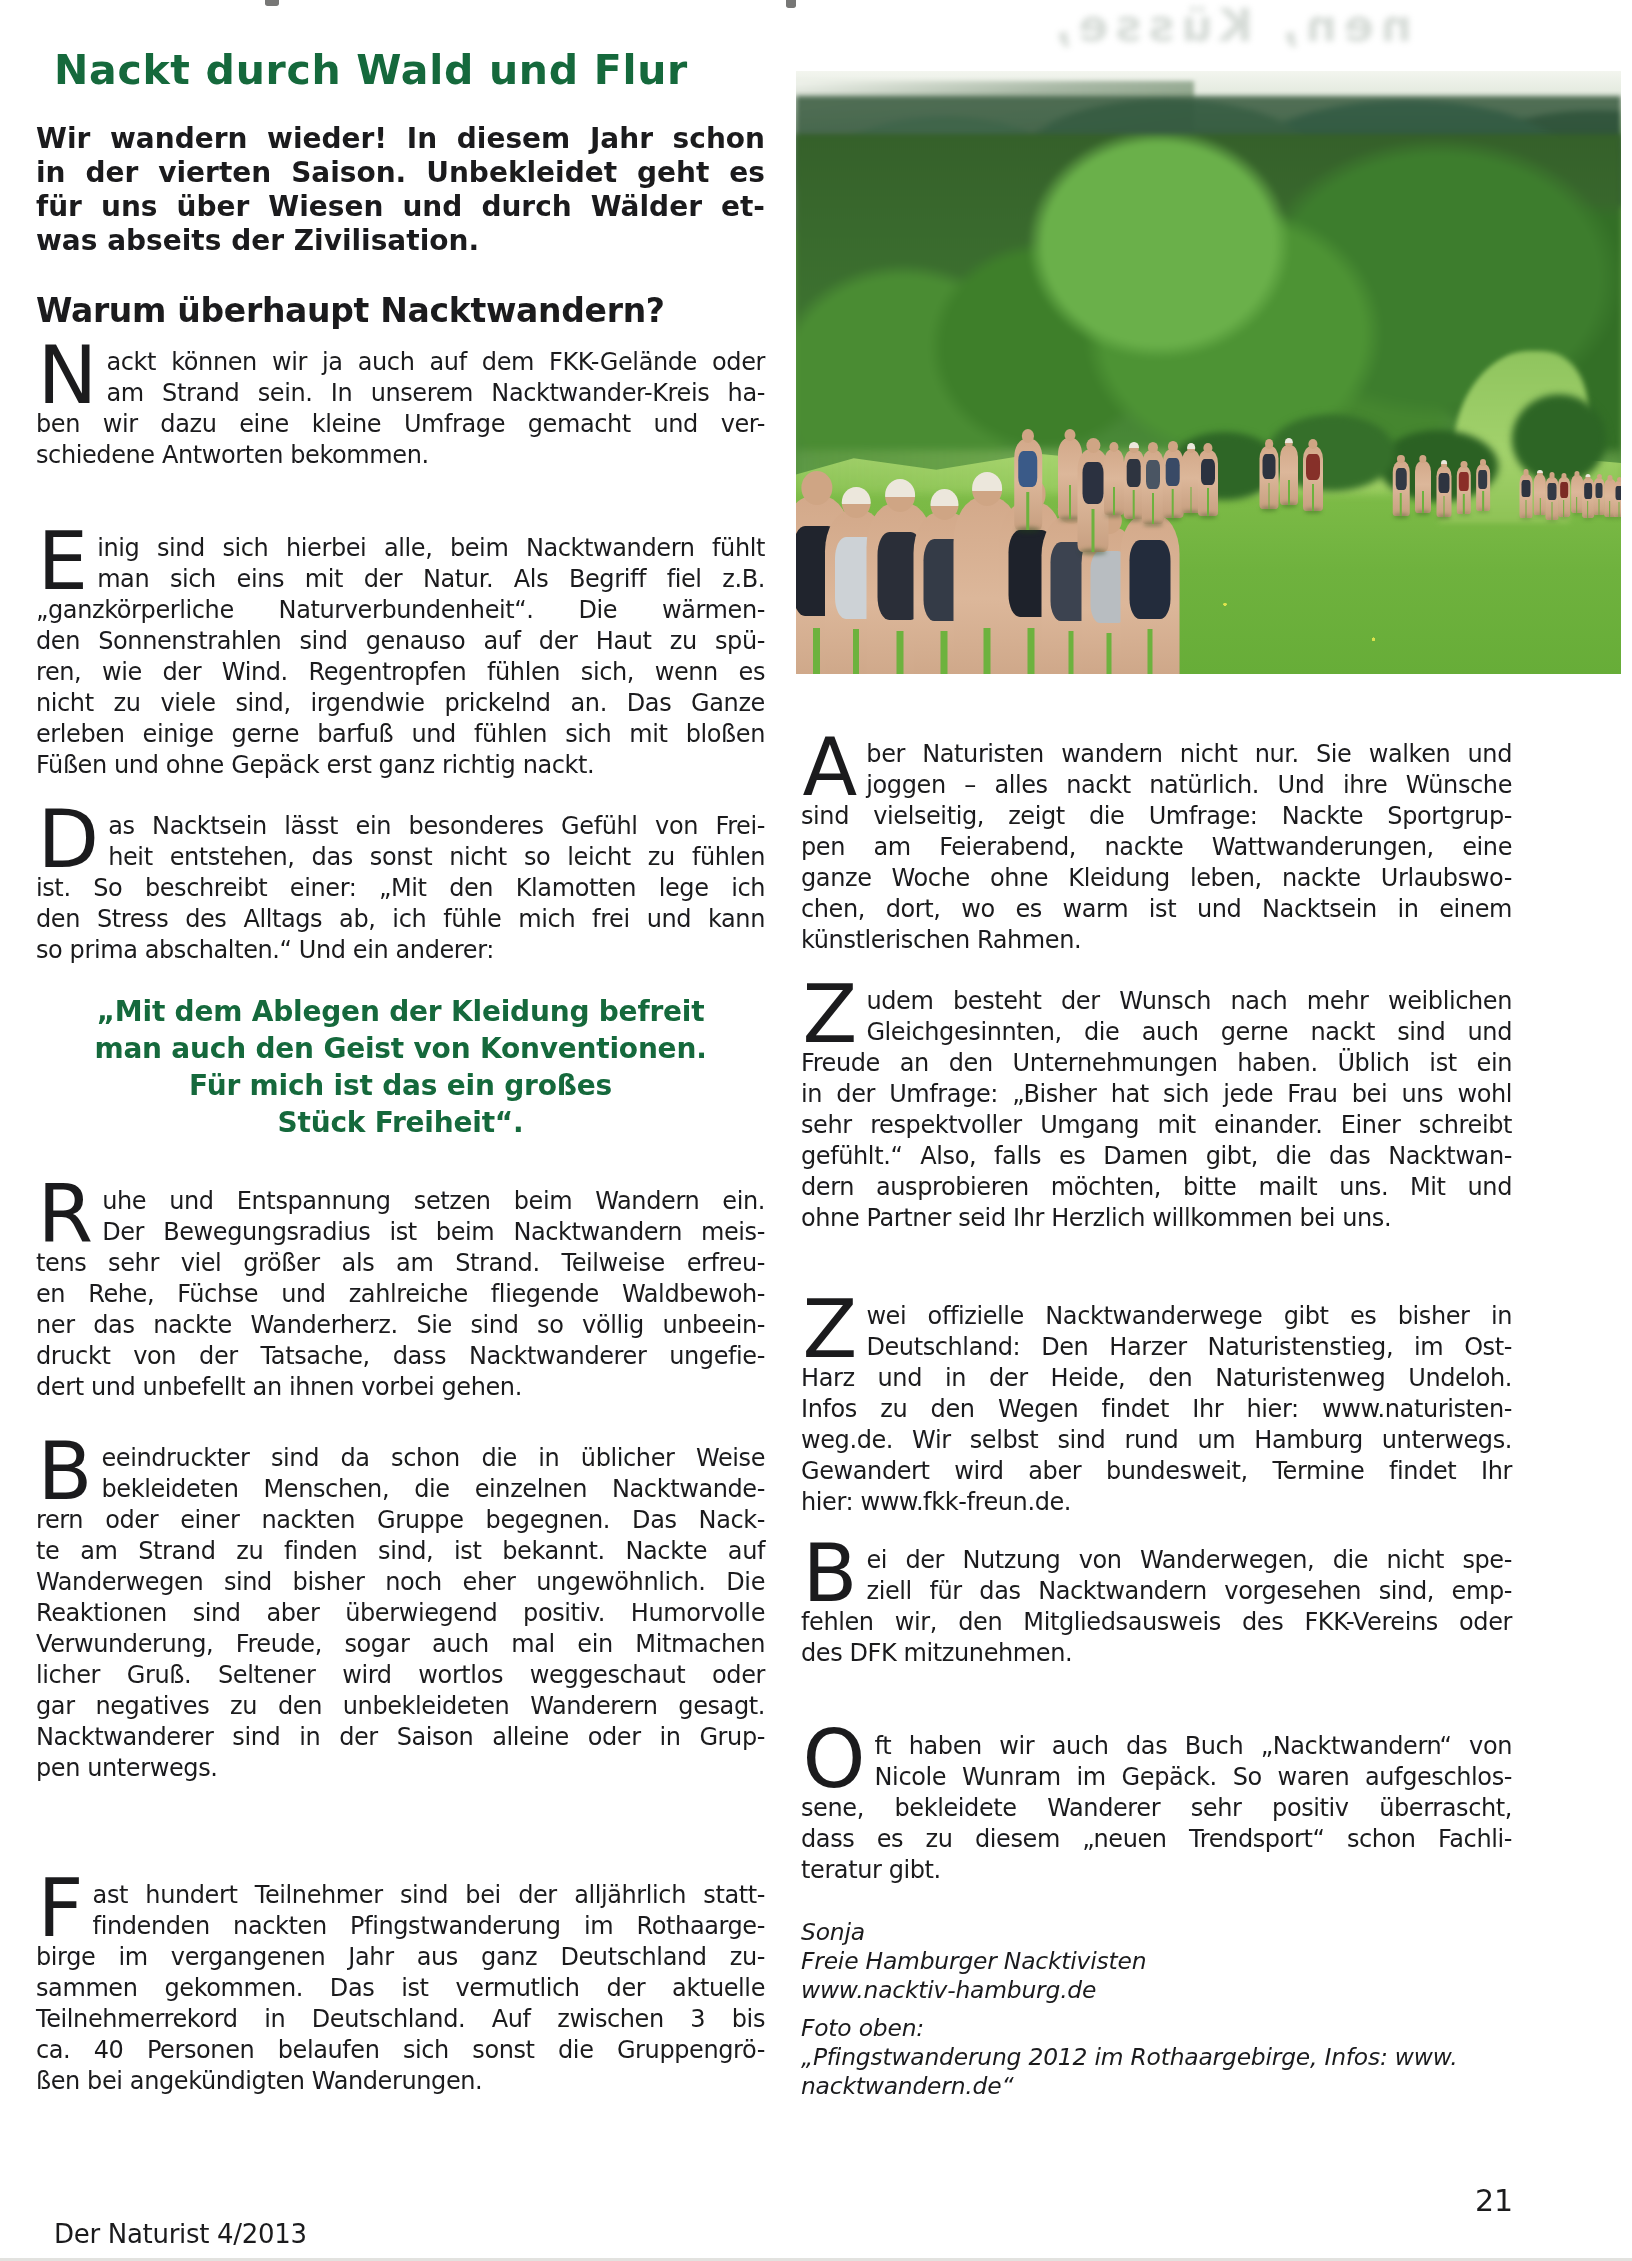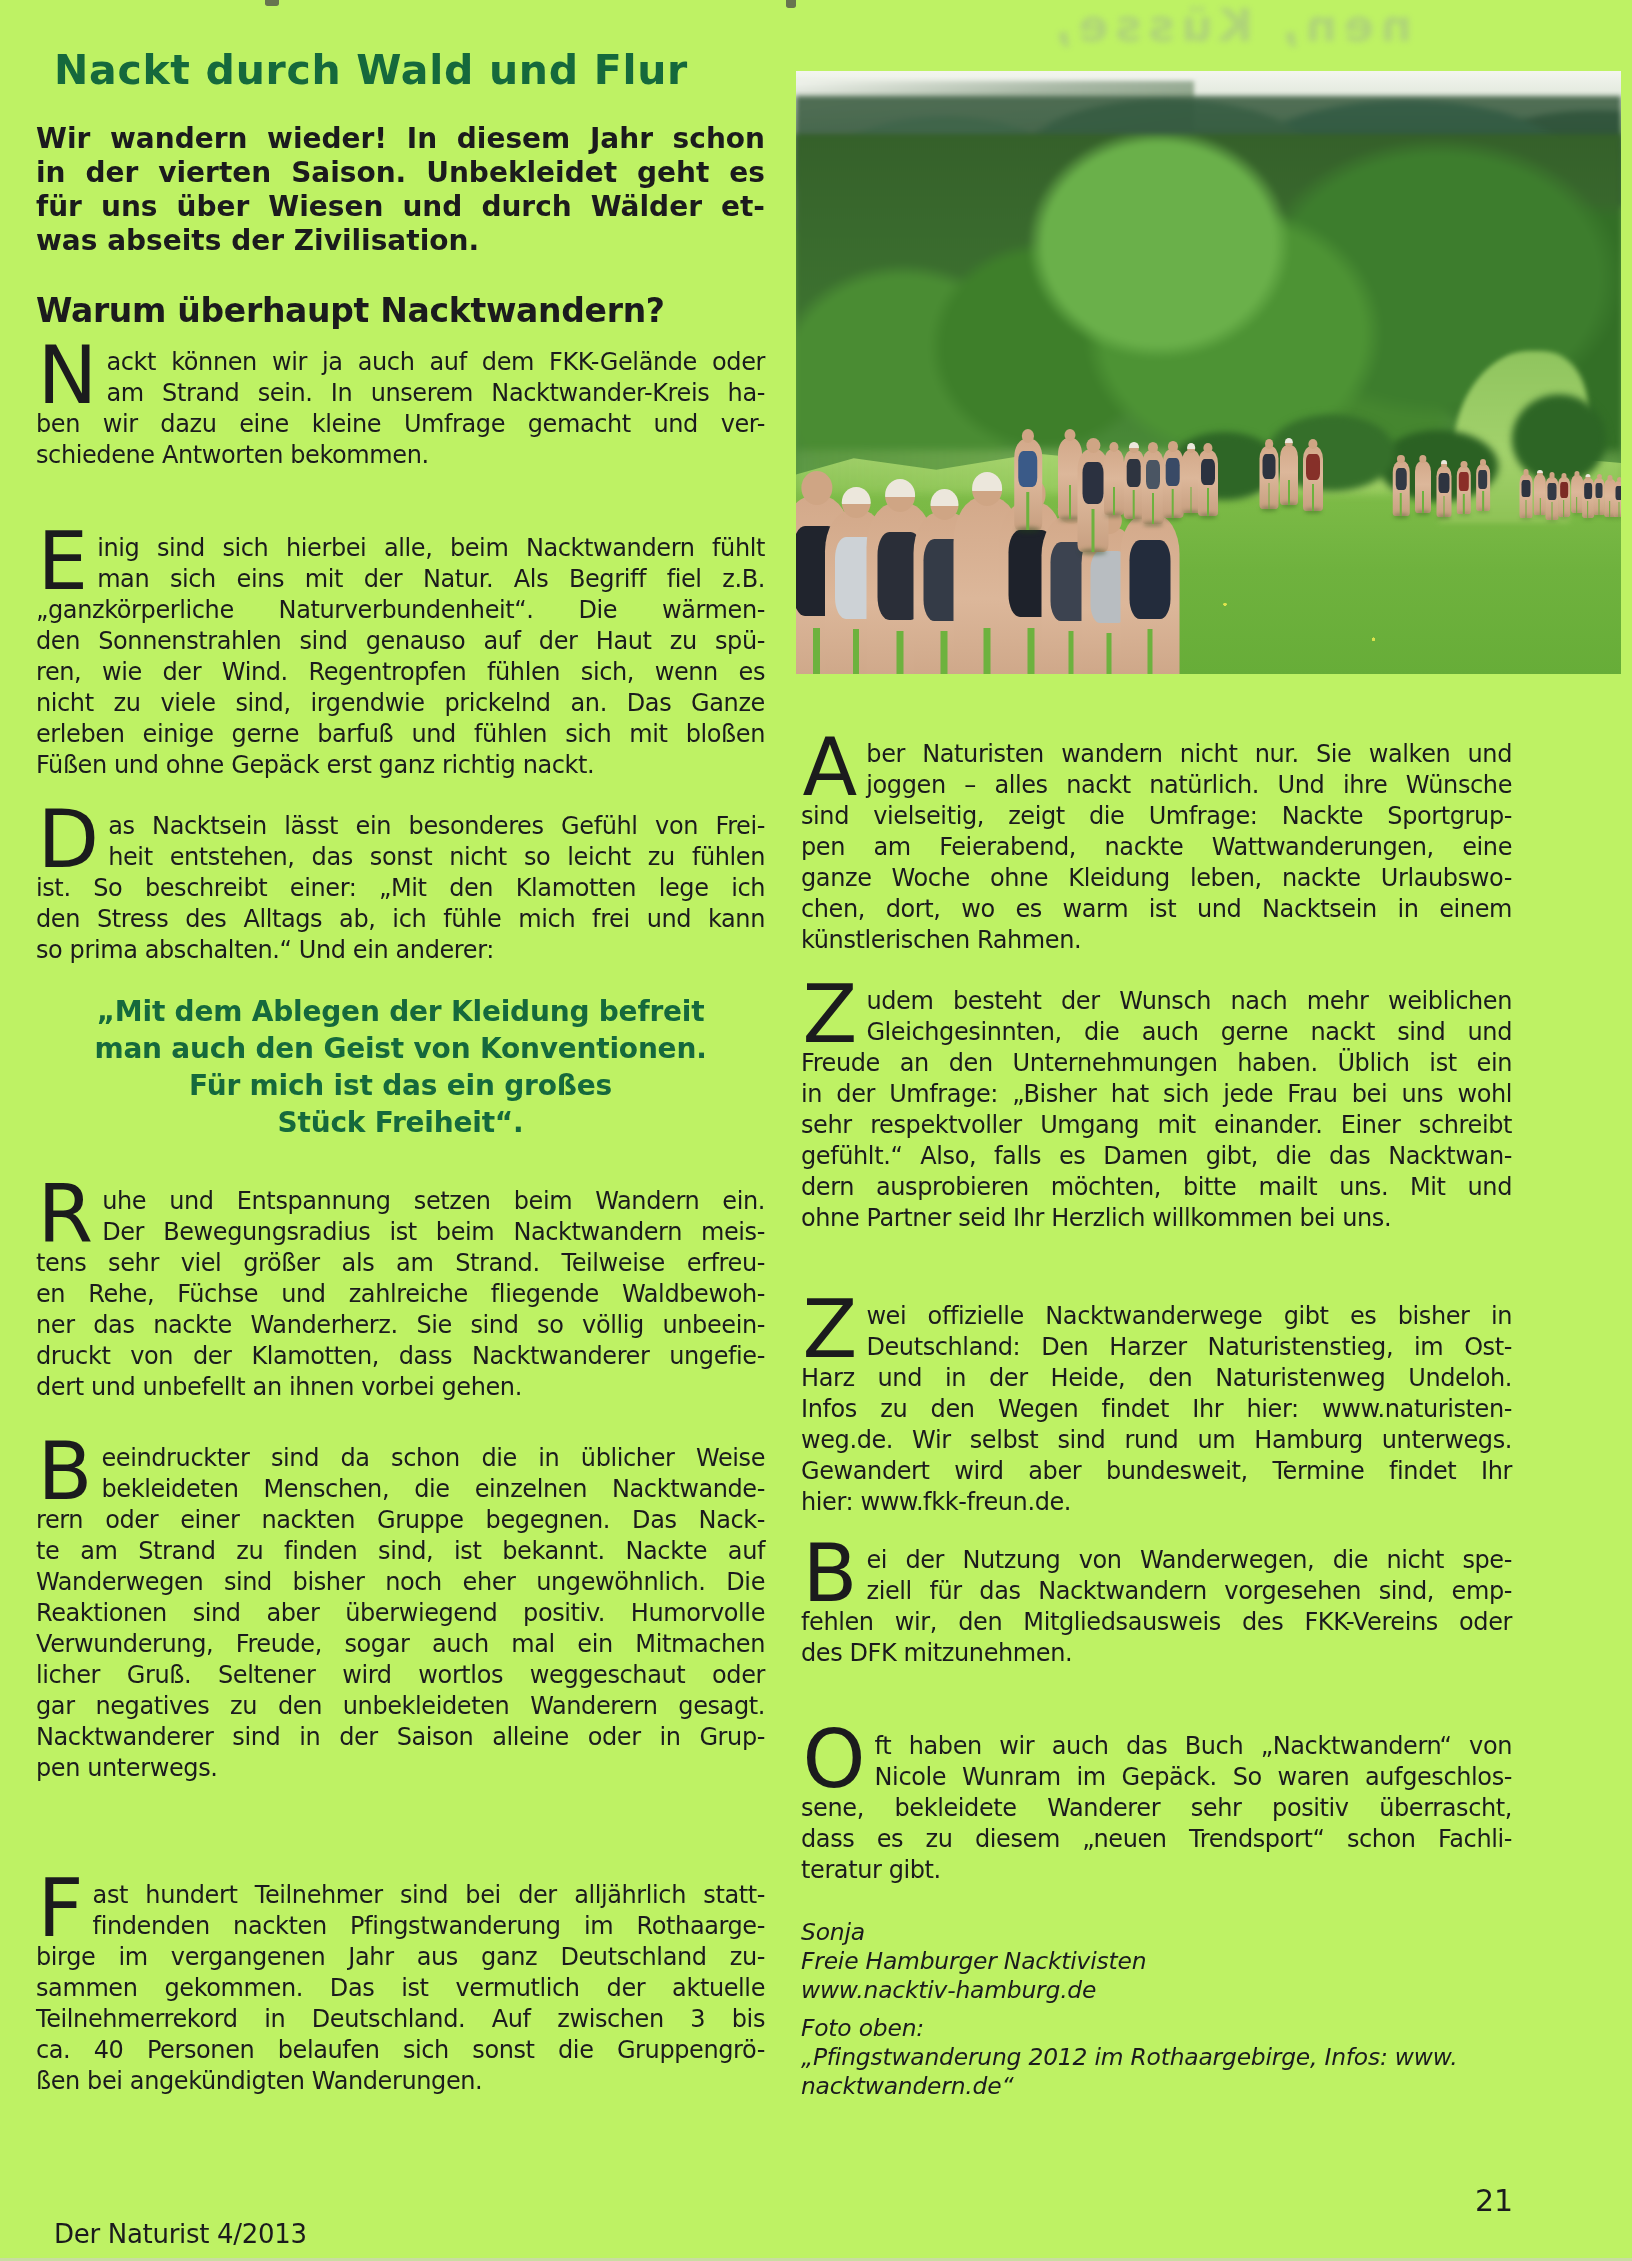--- a/index.html
+++ b/index.html
@@ -1,16 +1,16 @@
 <!DOCTYPE html>
 <html style="font-size:11px"><head>
 <meta charset="utf-8">
 <style>
   html,body{margin:0;padding:0;background:#e7e7e3;}
-  .page{position:relative;width:1632px;height:2261px;background:#bef264;overflow:hidden;
+  .page{position:relative;width:1632px;height:2261px;background:#ffffff;overflow:hidden;
         font-family:"DejaVu Sans","Liberation Sans",sans-serif;color:#1b1b1d;}
   .title{position:absolute;left:54px;top:19px;font-size:41px;font-weight:bold;color:#15693c;letter-spacing:0.7px;}
   .block{position:absolute;}
   .lc{left:36px;width:729px;}
   .rc{left:801px;width:711px;}
   .intro{font-size:28px;font-weight:bold;line-height:34px;}
   .heading{font-size:33px;font-weight:bold;letter-spacing:-0.3px;}
   .para{font-size:24px;line-height:31px;letter-spacing:-0.4px;}
   .jline{text-align:justify;text-align-last:justify;}
   .jline.last{text-align-last:left;}
@@ -305,21 +305,21 @@
         <div class="qline">Für mich ist das ein großes</div>
         <div class="qline">Stück Freiheit“.</div>
       </div>
       <div class="block lc para" style="top: 1186px;">
         <span class="dropcap">R</span>
         <div class="jline">uhe und Entspannung setzen beim Wandern ein.</div>
         <div class="jline">Der Bewegungsradius ist beim Nacktwandern meis-</div>
         <div class="jline">tens sehr viel größer als am Strand. Teilweise erfreu-</div>
         <div class="jline">en Rehe, Füchse und zahlreiche fliegende Waldbewoh-</div>
         <div class="jline">ner das nackte Wanderherz. Sie sind so völlig unbeein-</div>
-        <div class="jline">druckt von der Klamotten, dass Nacktwanderer ungefie-</div>
+        <div class="jline">druckt von der Tatsache, dass Nacktwanderer ungefie-</div>
         <div class="jline last">dert und unbefellt an ihnen vorbei gehen.</div>
       </div>
       <div class="block lc para" style="top: 1443px;">
         <span class="dropcap">B</span>
         <div class="jline">eeindruckter sind da schon die in üblicher Weise</div>
         <div class="jline">bekleideten Menschen, die einzelnen Nacktwande-</div>
         <div class="jline">rern oder einer nackten Gruppe begegnen. Das Nack-</div>
         <div class="jline">te am Strand zu finden sind, ist bekannt. Nackte auf</div>
         <div class="jline">Wanderwegen sind bisher noch eher ungewöhnlich. Die</div>
         <div class="jline">Reaktionen sind aber überwiegend positiv. Humorvolle</div>

